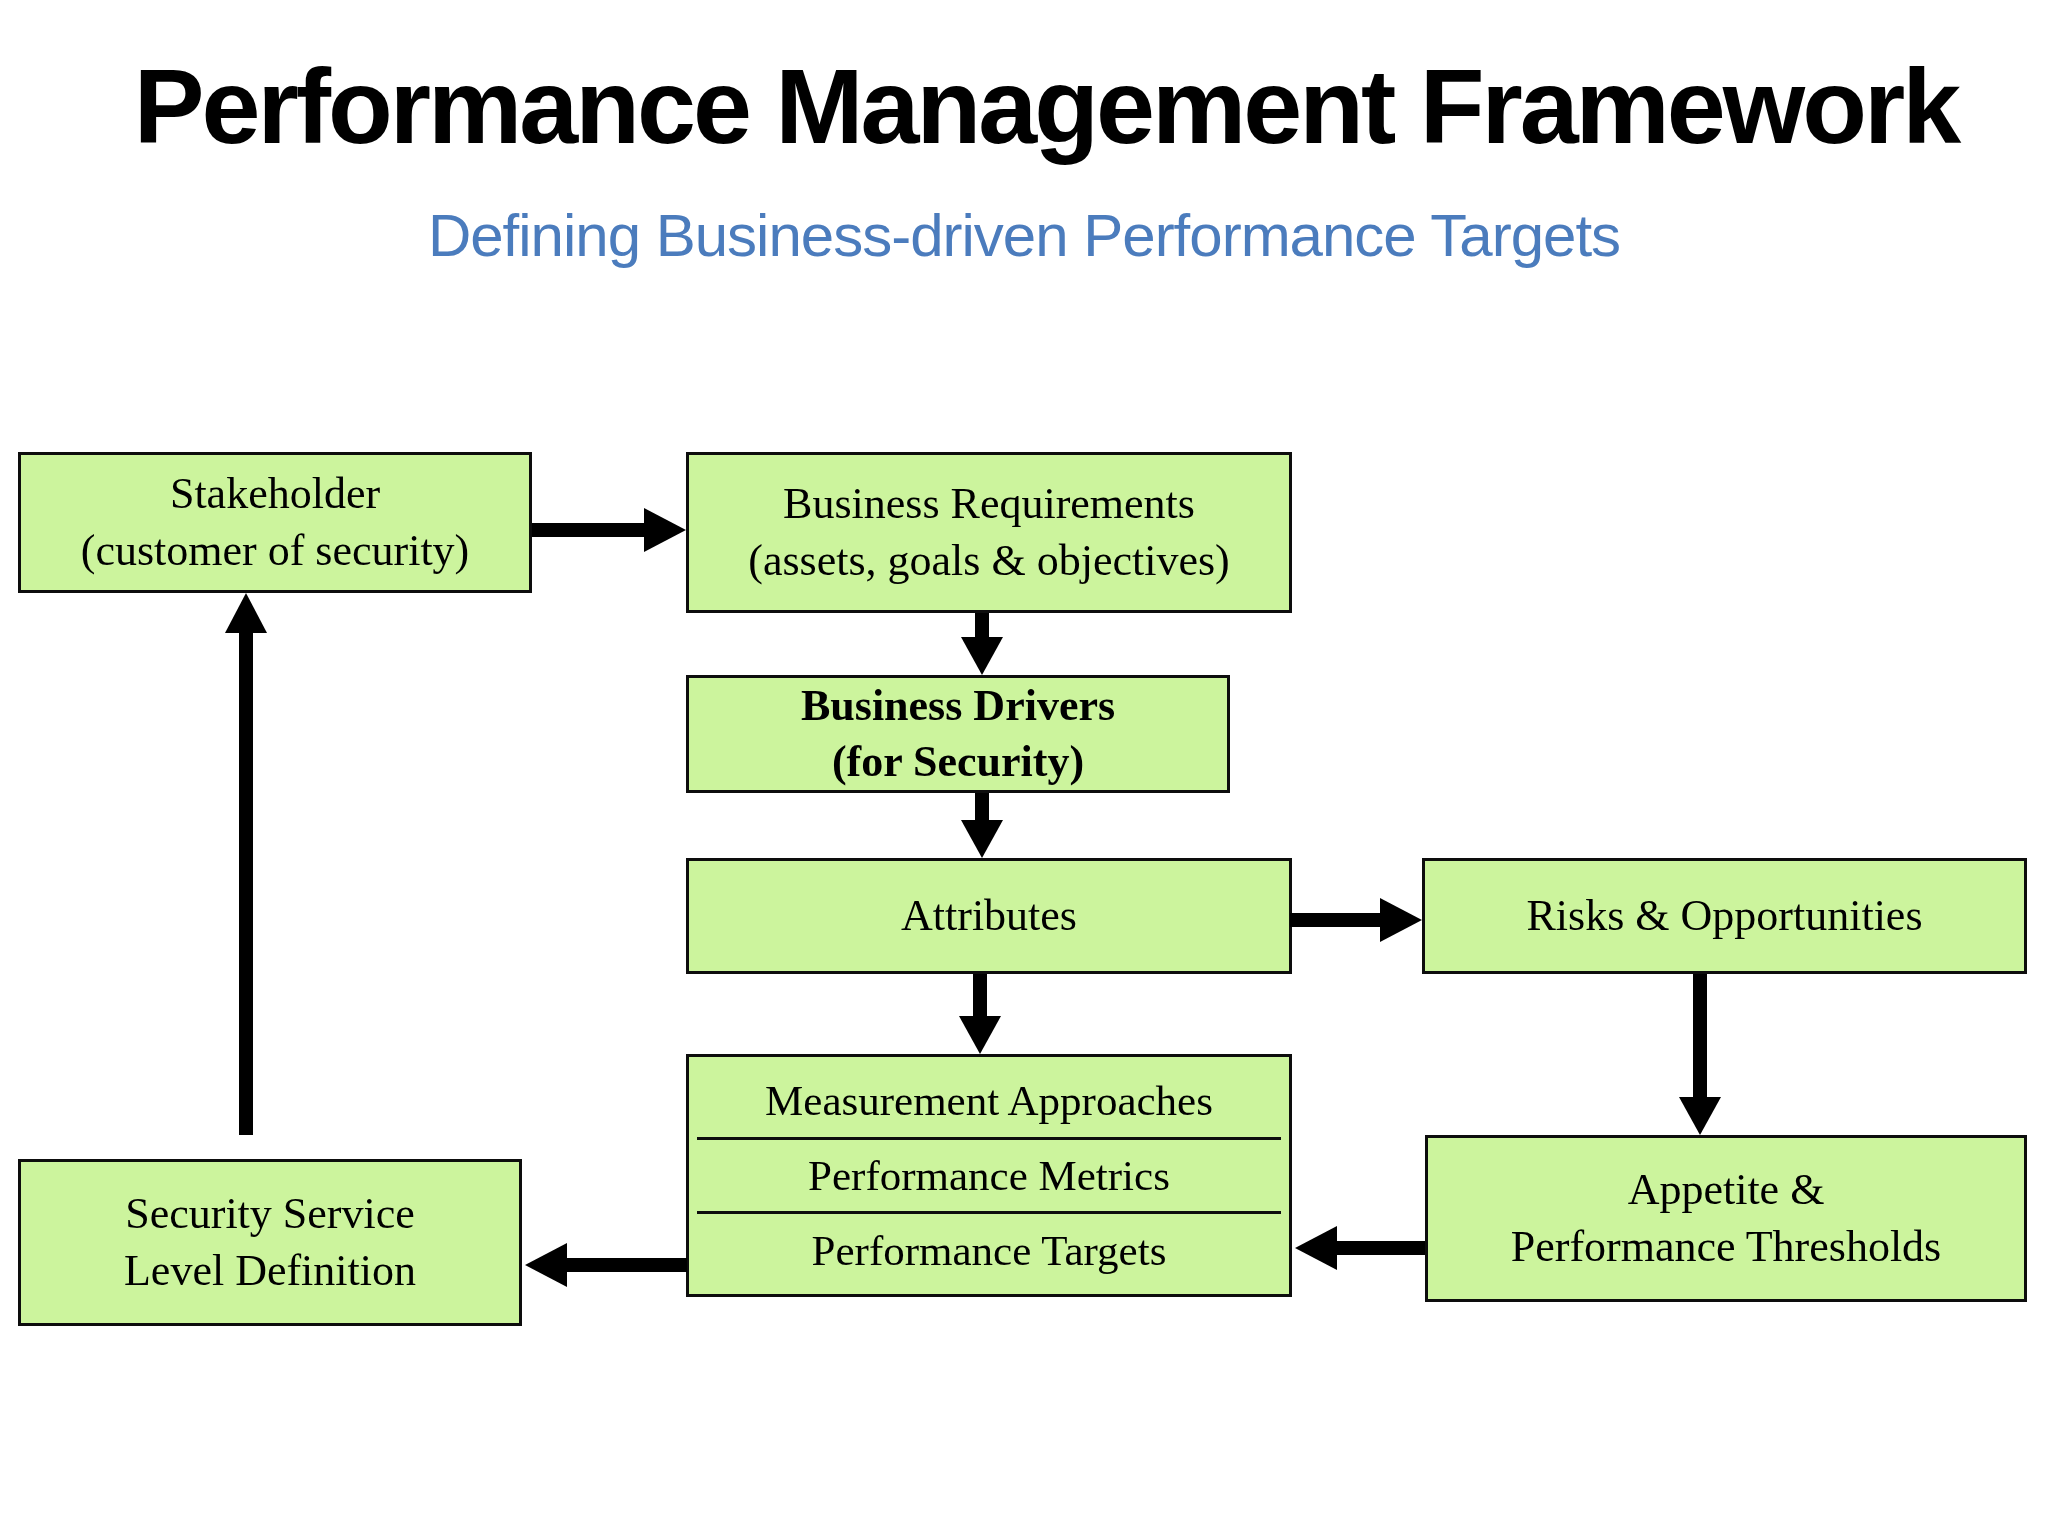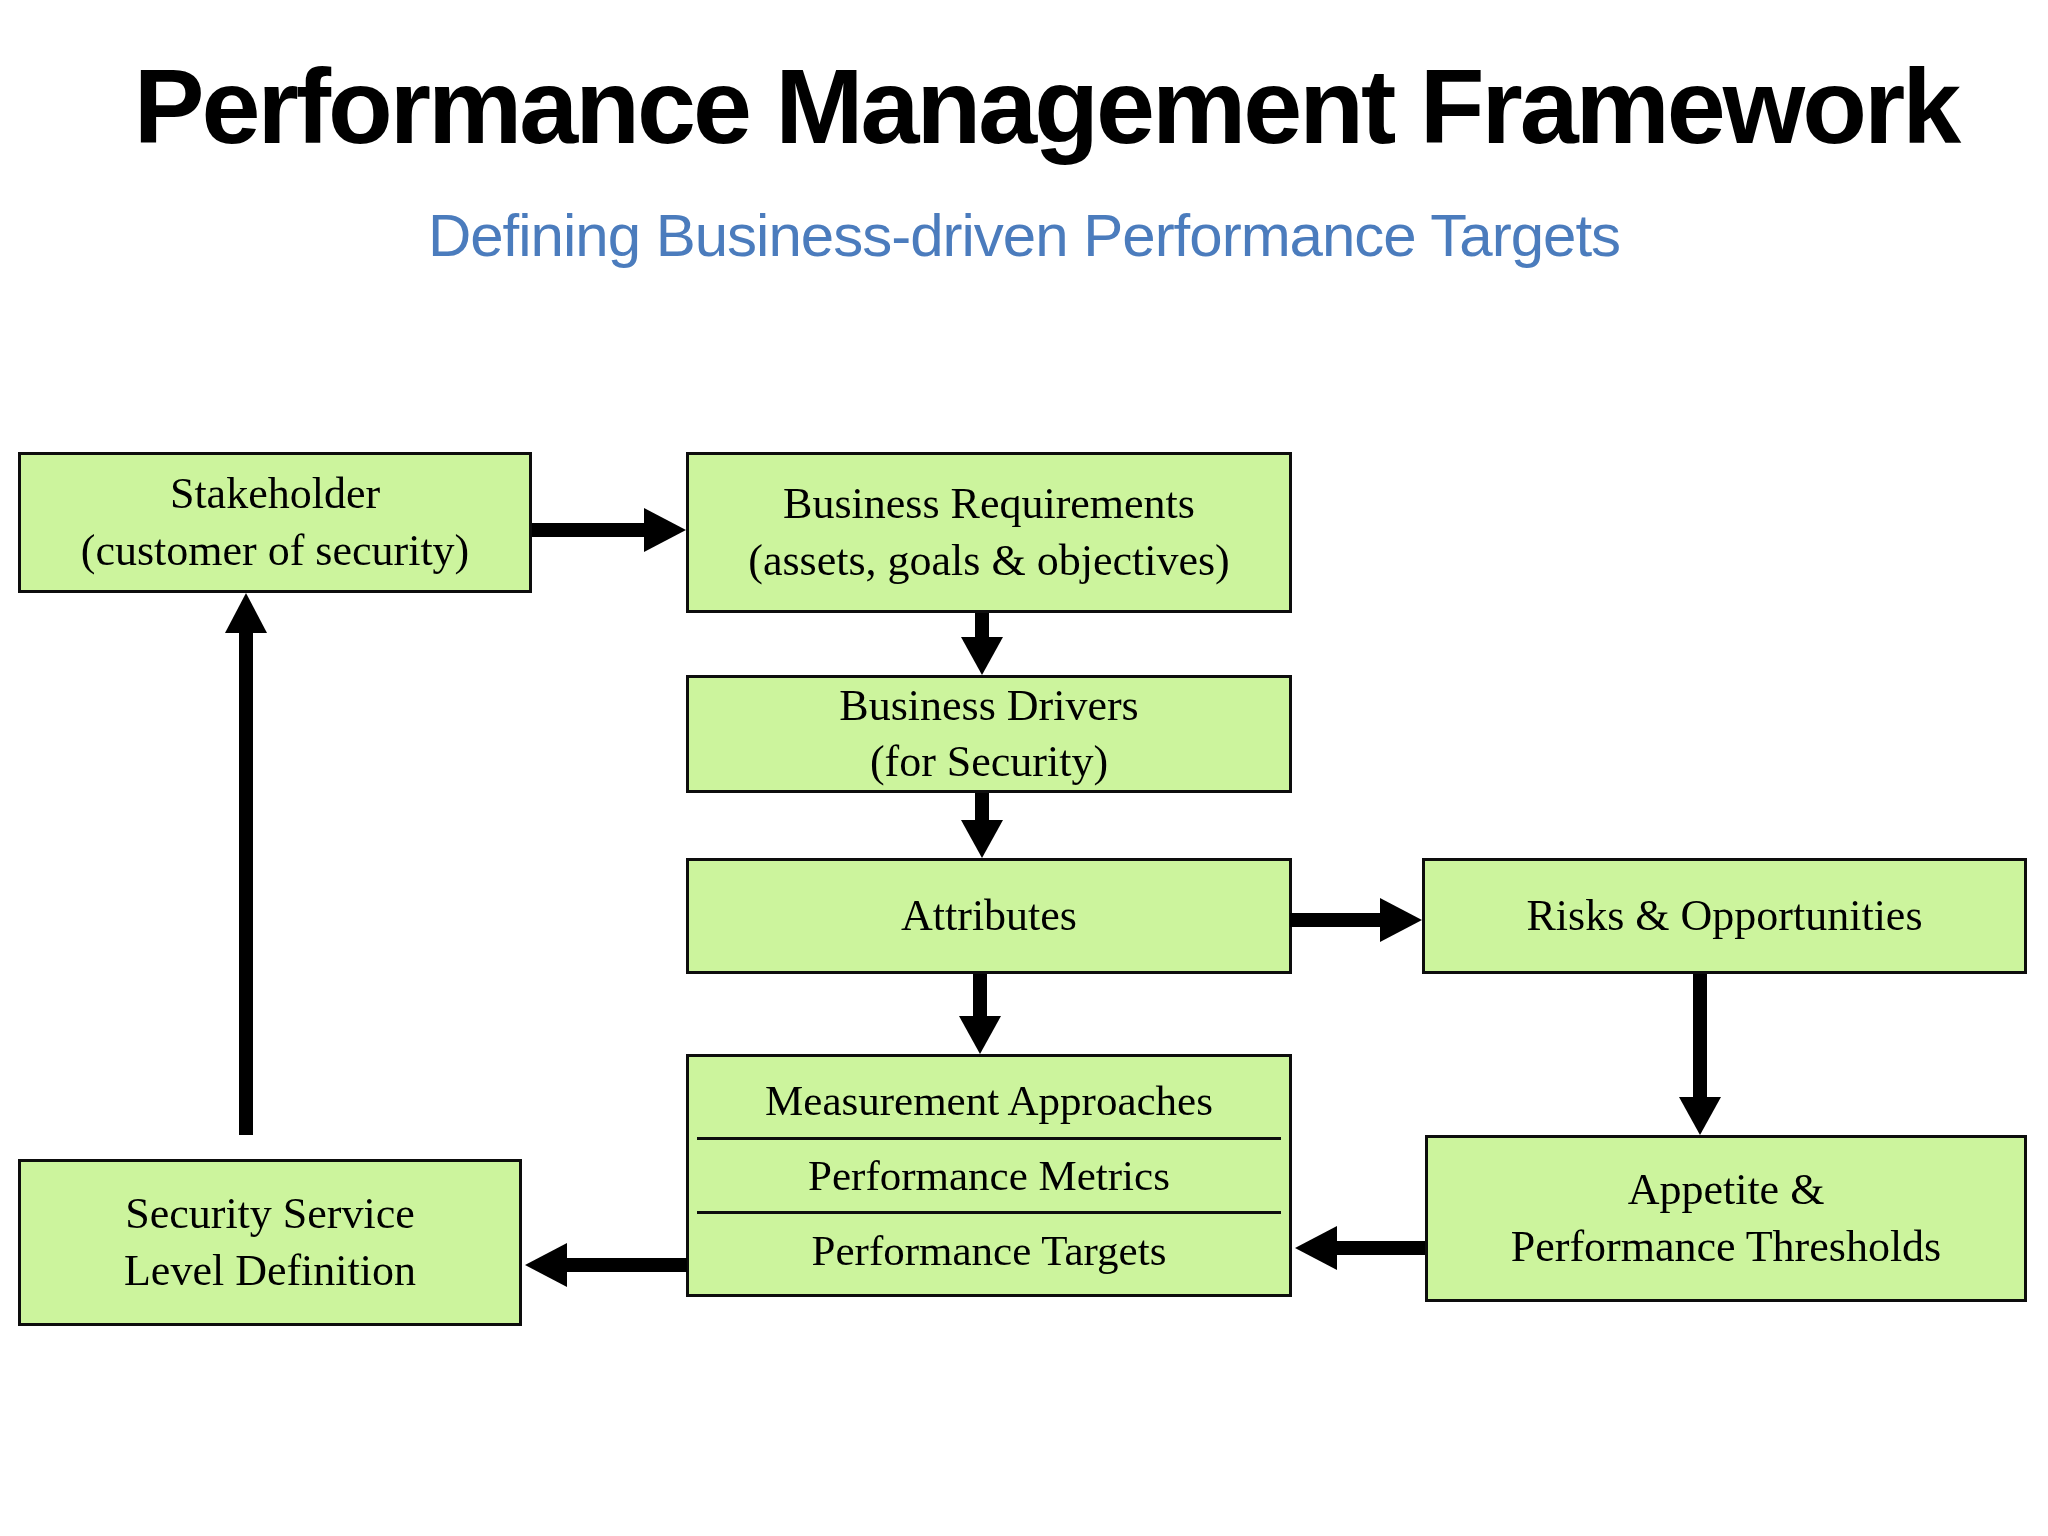--- a/index.html
+++ b/index.html
@@ -64,21 +64,21 @@
     <div class="box" style="left:18px; top:452px; width:514px; height:141px;">
       <span>Stakeholder</span>
       <span>(customer of security)</span>
     </div>
 
     <div class="box" style="left:686px; top:452px; width:606px; height:161px;">
       <span>Business Requirements</span>
       <span>(assets, goals &amp; objectives)</span>
     </div>
 
-    <div class="box" style="left:686px; top:675px; width:606px; height:118px;">
+    <div class="box" style="left:686px; top:675px; width:544px; height:118px;font-weight:bold;">
       <span>Business Drivers</span>
       <span>(for Security)</span>
     </div>
 
     <div class="box" style="left:686px; top:858px; width:606px; height:116px;">
       <span>Attributes</span>
     </div>
 
     <div class="box" style="left:1422px; top:858px; width:605px; height:116px;">
       <span>Risks &amp; Opportunities</span>

